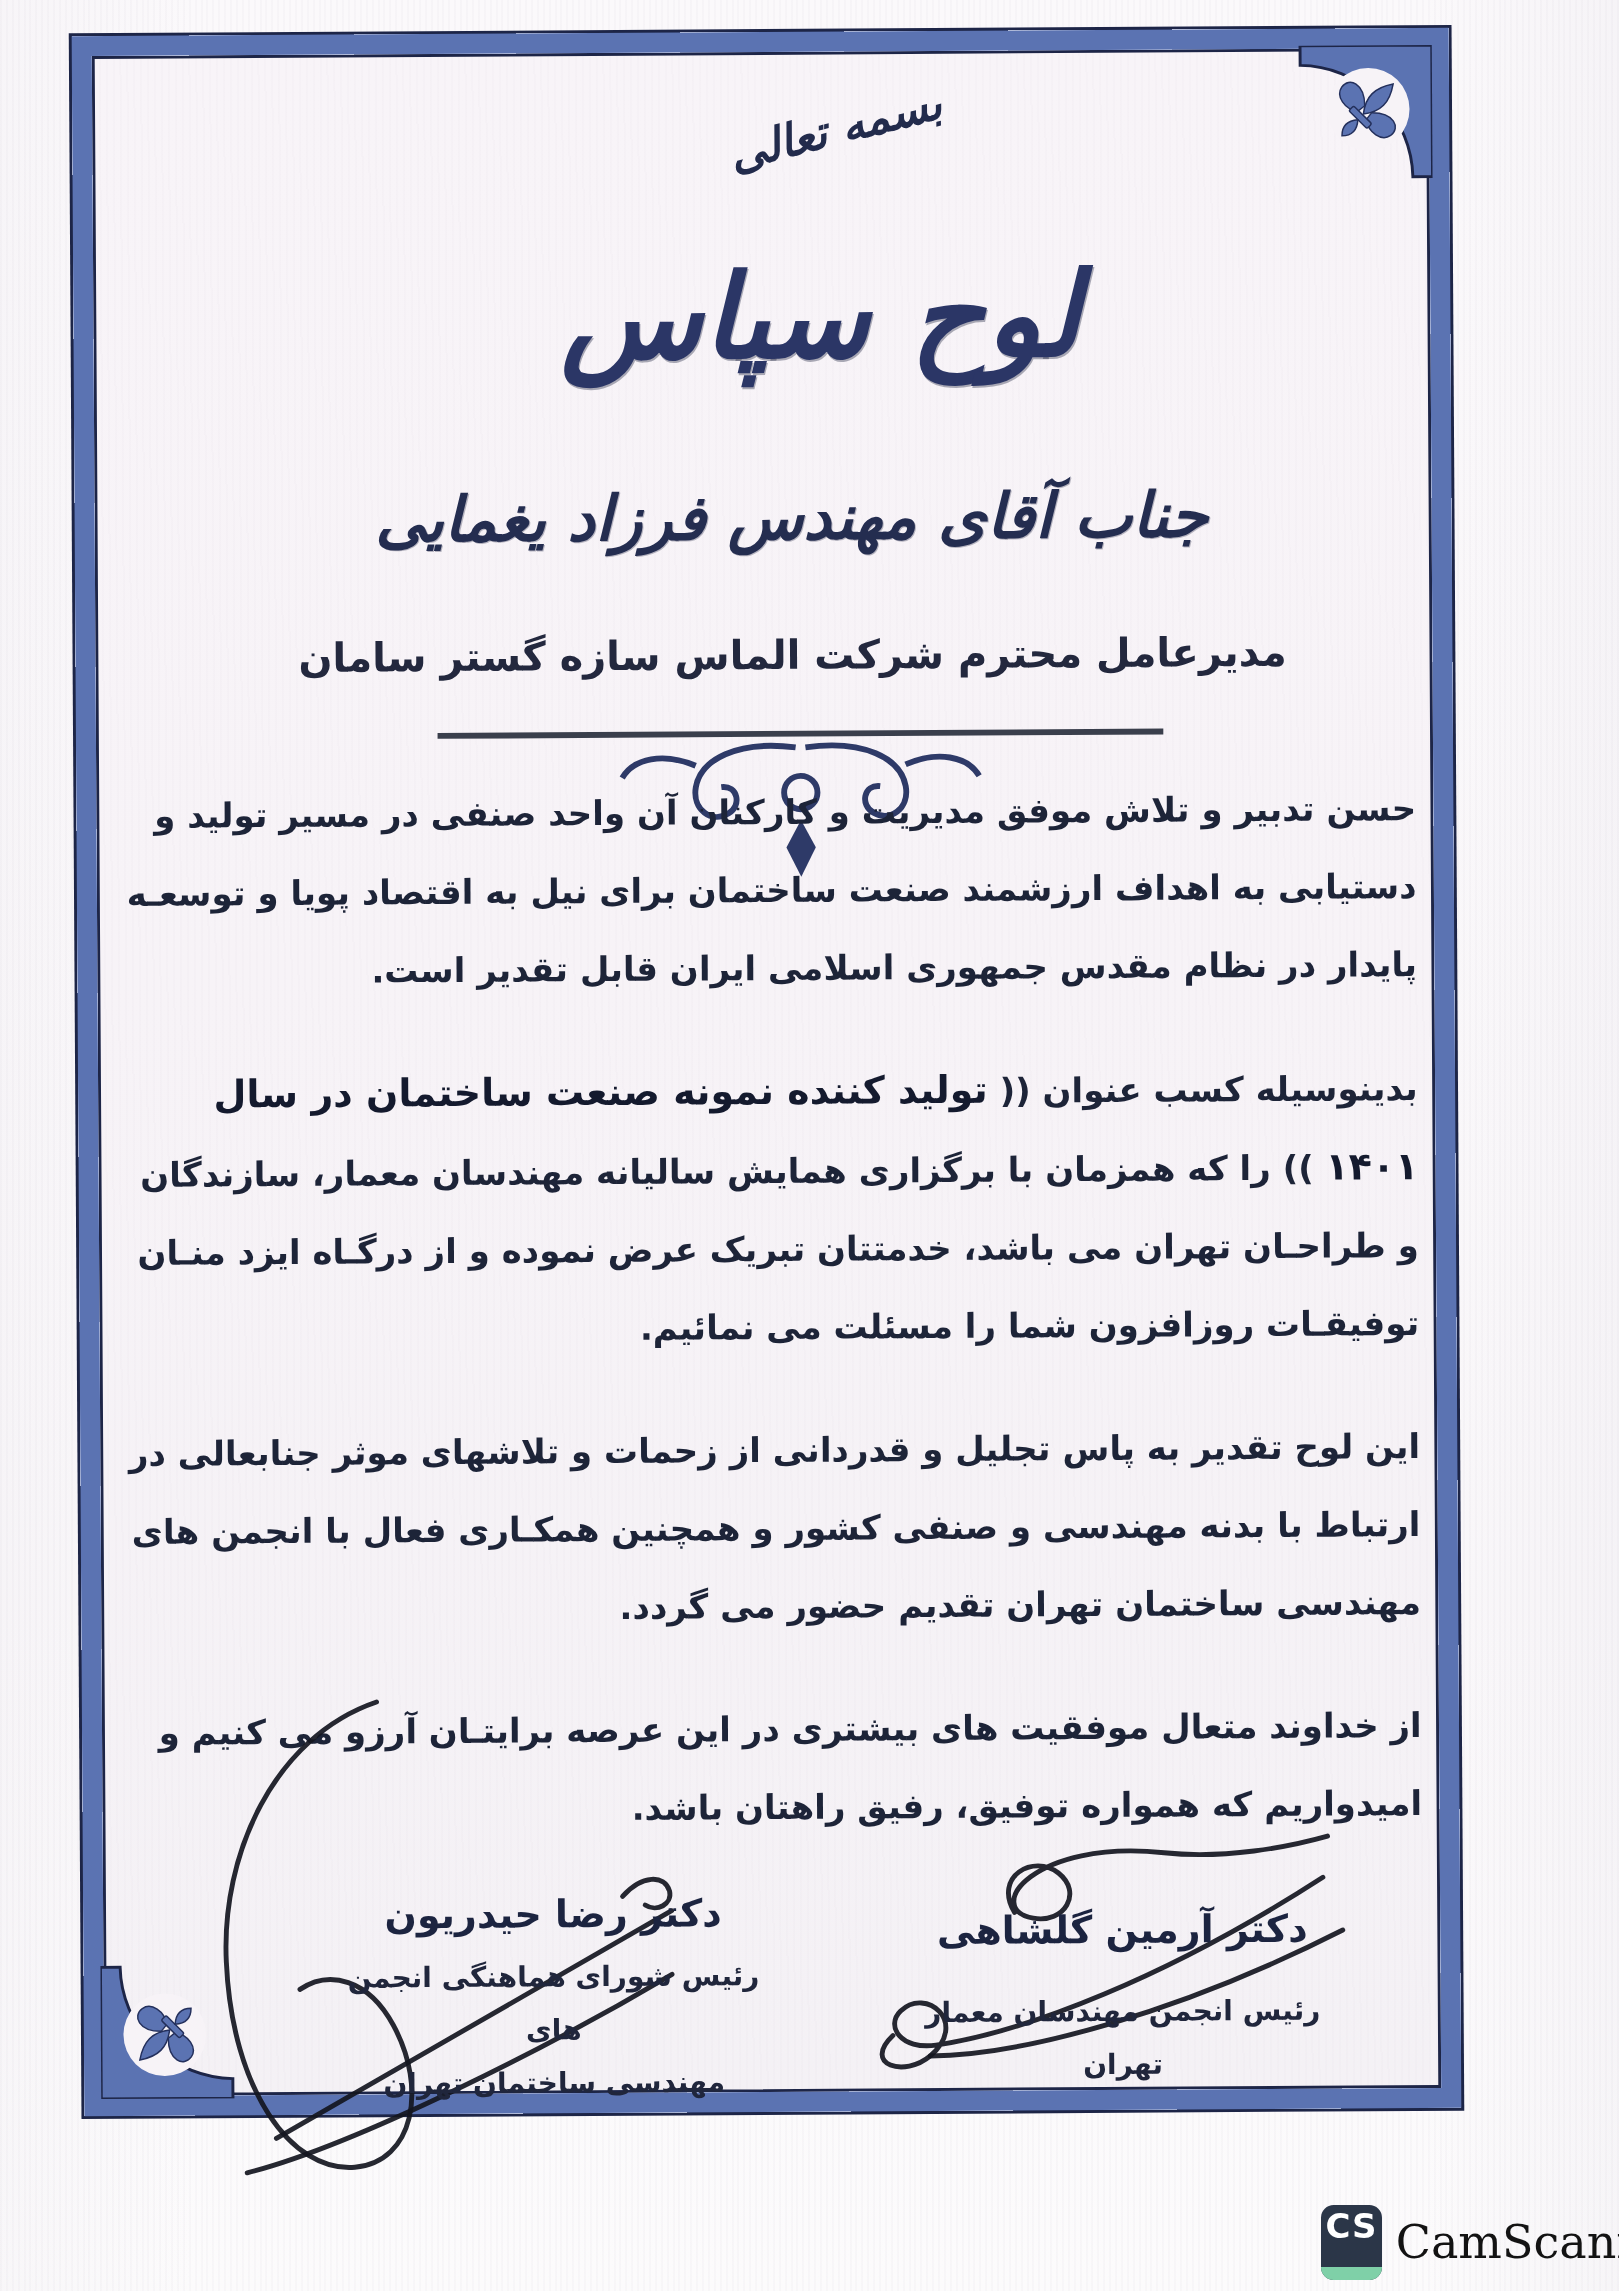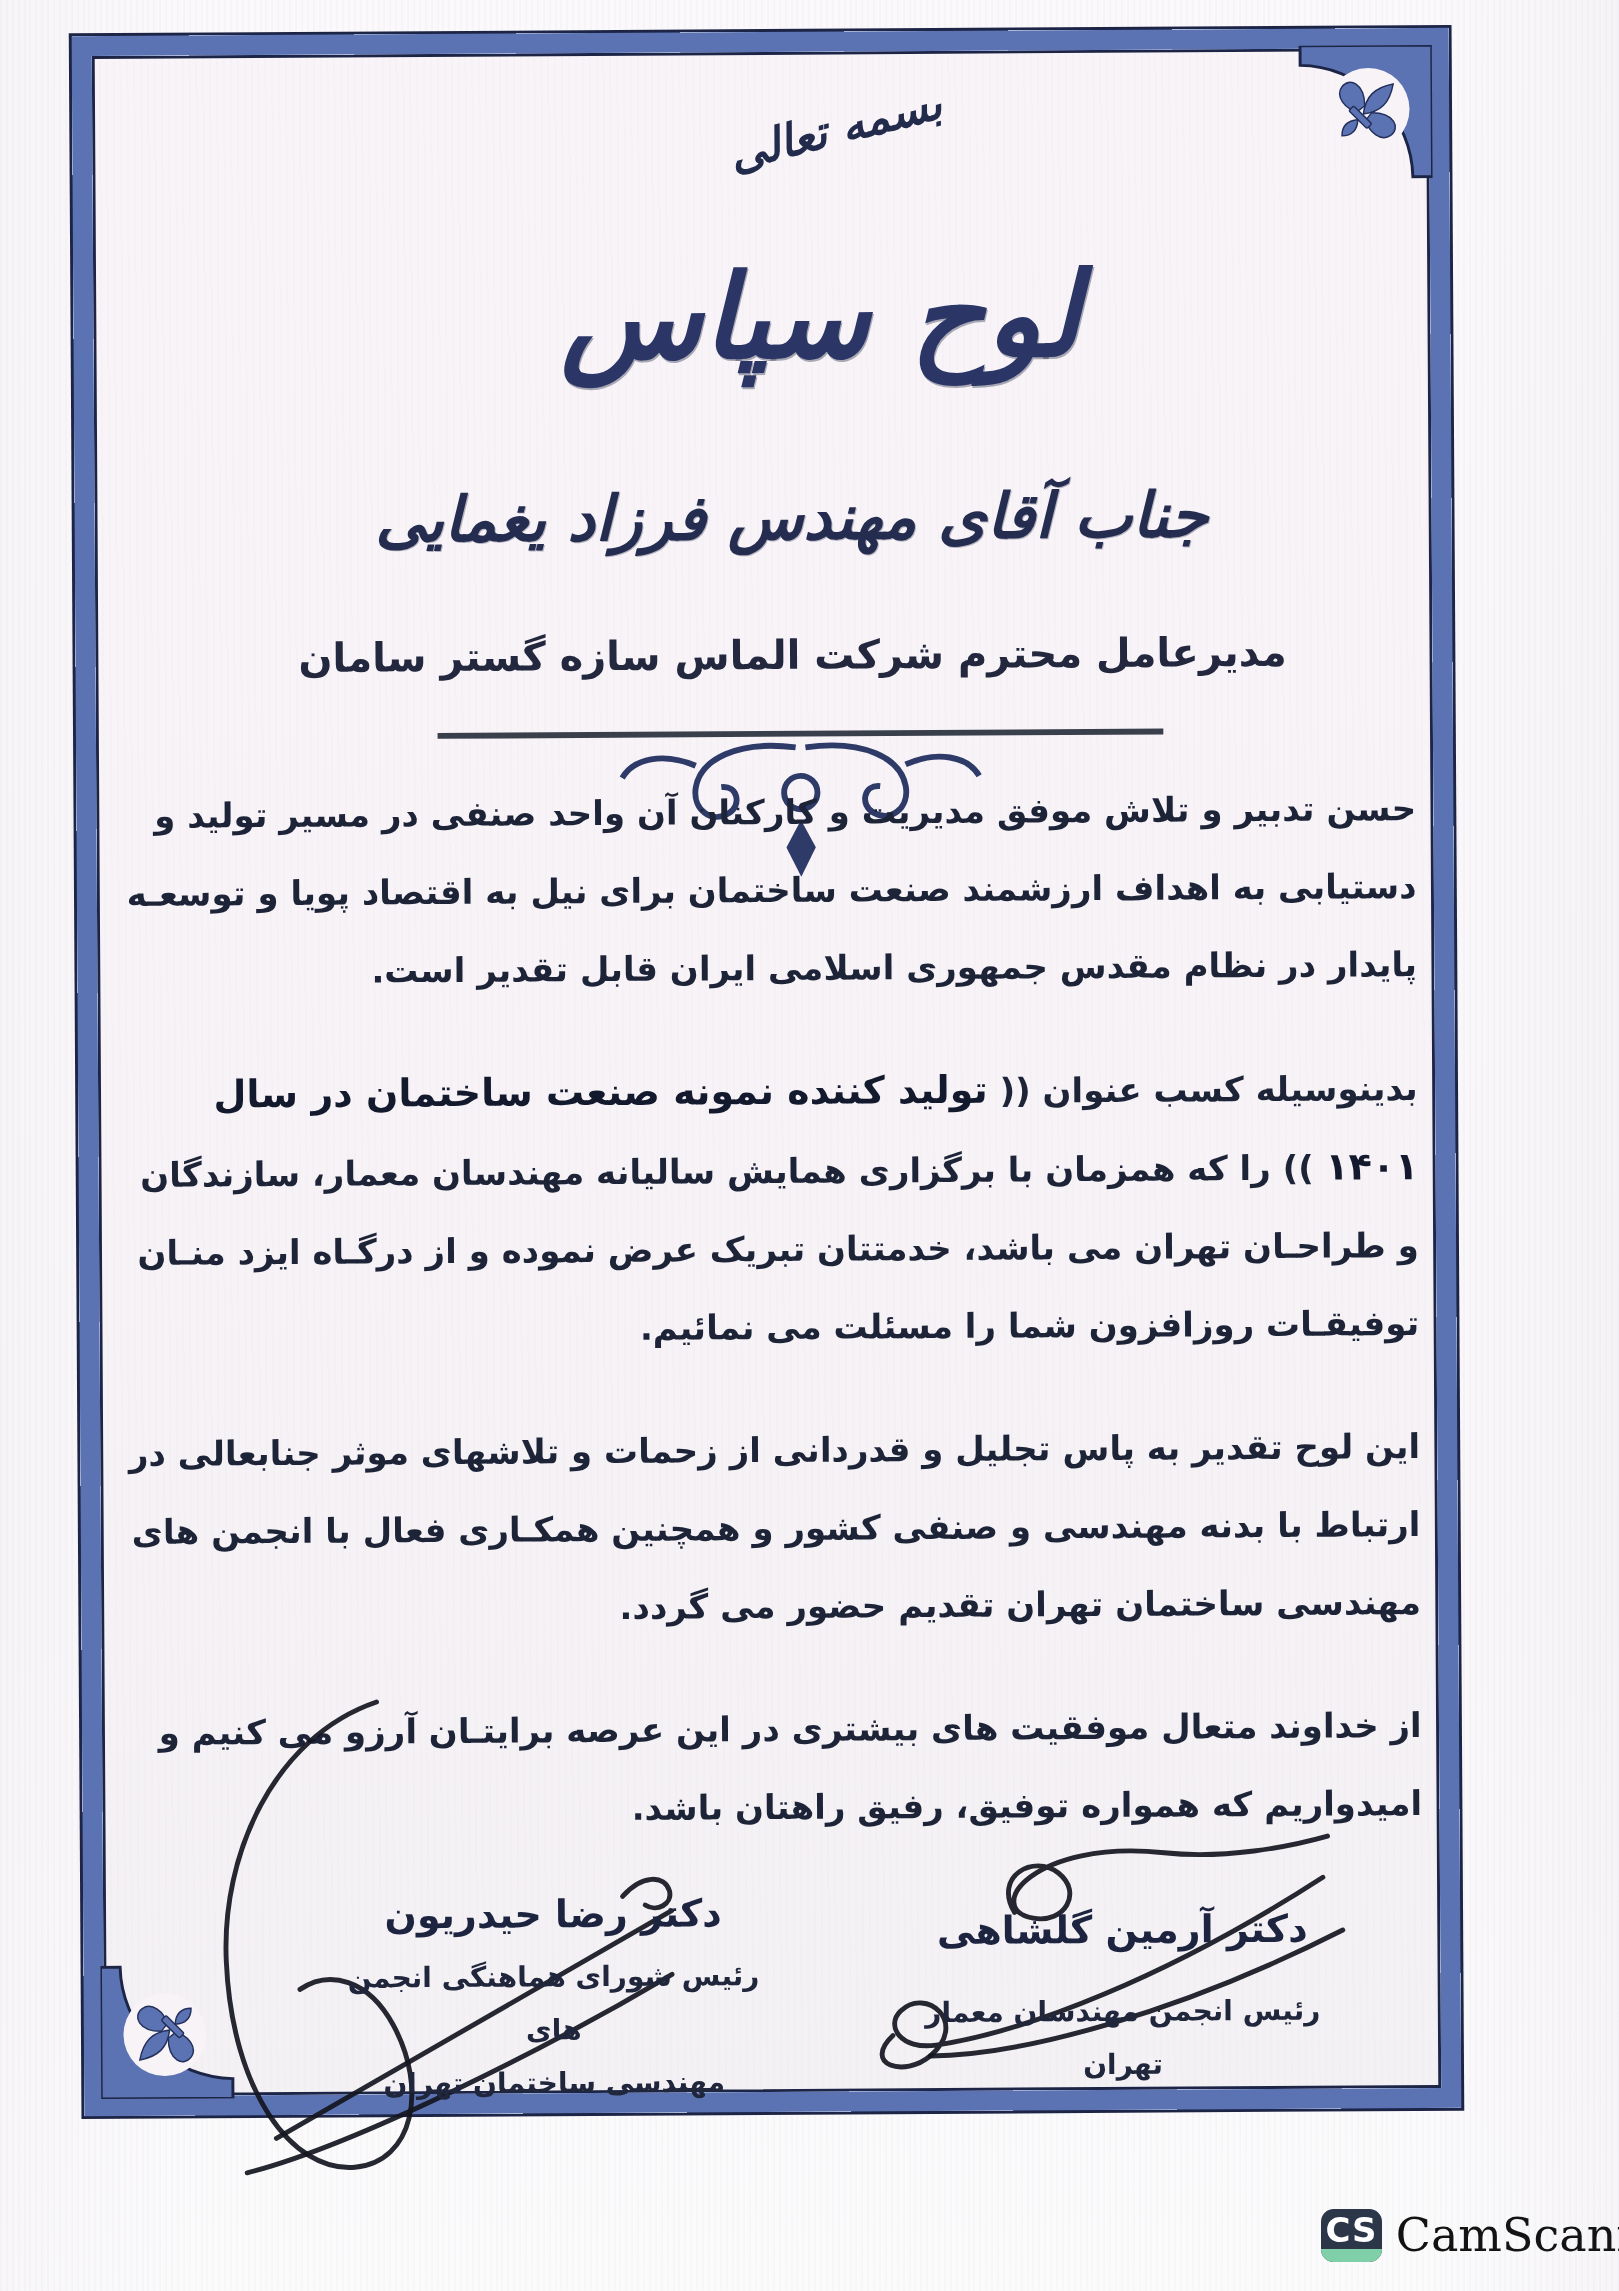--- a/index.html
+++ b/index.html
@@ -73,21 +73,21 @@
   .sig-title{font-size:28px;font-weight:bold;line-height:53px;color:#20263c;}
   .sig-right .sig-title{margin-top:33px;}
   .sig-left .sig-title{margin-top:13.7px;}
   .scrawl{position:absolute;pointer-events:none;}
   .scrawl path{stroke:#14161f;stroke-width:5;fill:none;stroke-linecap:round;opacity:0.92;}
   .scrawl-left{left:24.5px;top:1613px;}
   .scrawl-right{left:730px;top:1764px;}
   
   .camscanner{position:absolute;left:1321px;top:2205px;display:flex;align-items:center;}
   .cs-icon{
-    position:relative;width:61px;height:53px;border-radius:12.7px;overflow:hidden;
+    position:relative;width:61px;height:75px;border-radius:12.7px;overflow:hidden;
     background:var(--cs-navy,#2b3648);flex:0 0 auto;
   }
   .cs-icon span{
     position:absolute;top:1px;left:0;width:100%;text-align:center;
     font-size:34px;font-weight:bold;color:#ffffff;letter-spacing:1px;
   }
   .cs-strip{position:absolute;left:0;bottom:0;width:100%;height:12.7px;background:var(--cs-green,#7fd0a8);}
   .cs-label{
     margin-left:13.7px;font-family:"DejaVu Serif",serif;font-size:46px;color:#131313;line-height:61px;
   }

